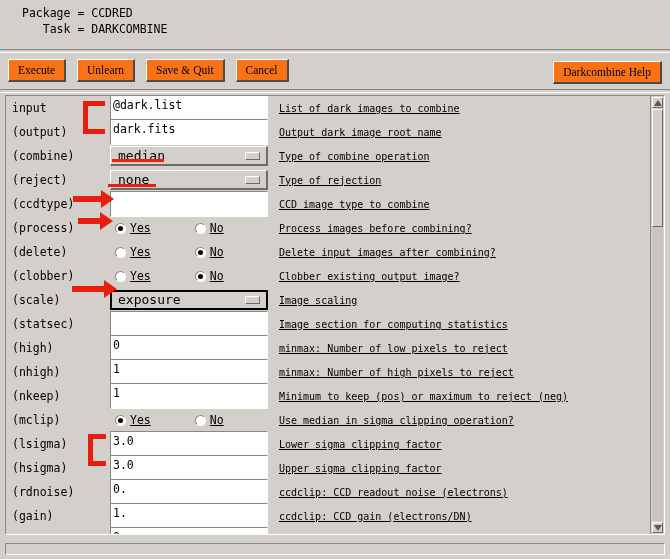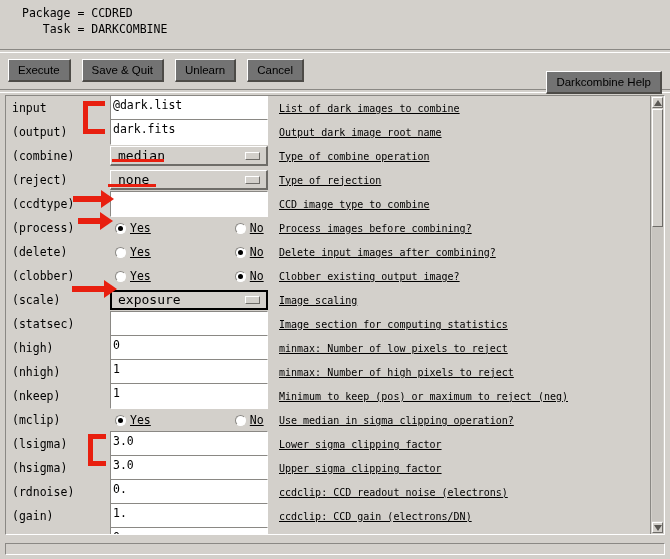--- a/index.html
+++ b/index.html
@@ -50,39 +50,39 @@
   
   .btnbar {
     height: 36px;
     position: relative;
     padding: 6px 0 0 0;
     display: flex;
     align-items: flex-start;
     box-sizing: border-box;
   }
   .btn {
-    background: #737373;
+    background: #f97316;
     border-top: 1px solid #ffffff;
     border-left: 1px solid #ffffff;
     border-right: 2px solid #4d4b47;
     border-bottom: 2px solid #4d4b47;
-    font-family: Liberation Sans, sans-serif;
+    font-family: Liberation Serif, serif;
     font-size: 11.5px;
     color: #000;
     padding: 3px 9px 3px 9px;
     margin-right: 11px;
     cursor: pointer;
     white-space: nowrap;
     line-height: 14px;
   }
   .btn:first-child { margin-left: 8px; }
   .btn-help {
     position: absolute;
     right: 8px;
-    top: 18px;
+    top: 8px;
     margin-right: 0;
   }
 
   
   .paramframe {
     position: absolute;
     left: 5px;
     top: 95px;
     width: 660px;
     height: 440px;
@@ -194,21 +194,20 @@
   }
 
   
   .radios {
     display: flex;
     align-items: center;
     width: 158px;
     height: 20px;
     padding-left: 5px;
     box-sizing: border-box;
-    gap: 40px;
   }
   .radio-item {
     display: flex;
     align-items: center;
     cursor: pointer;
     white-space: nowrap;
   }
   .radio-item.second { margin-left: 44px; }
   .radio-dot {
     width: 11px;
@@ -354,22 +353,22 @@
 <div id="root">
 
   <div class="header">
     <div class="hdr-line l1">Package = CCDRED</div>
     <div class="hdr-line l2">   Task = DARKCOMBINE</div>
   </div>
   <div class="sep"></div>
 
   <div class="btnbar">
     <button class="btn">Execute</button>
+    <button class="btn">Unlearn</button>
     <button class="btn">Save &amp; Quit</button>
-    <button class="btn">Unlearn</button>
     <button class="btn">Cancel</button>
     <button class="btn btn-help">Darkcombine Help</button>
   </div>
   <div class="sep"></div>
 
   <div class="paramframe">
     <div class="paramscroll">
       <div class="rows" id="rows">
           <div class="row">
             <div class="plabel">input</div>

